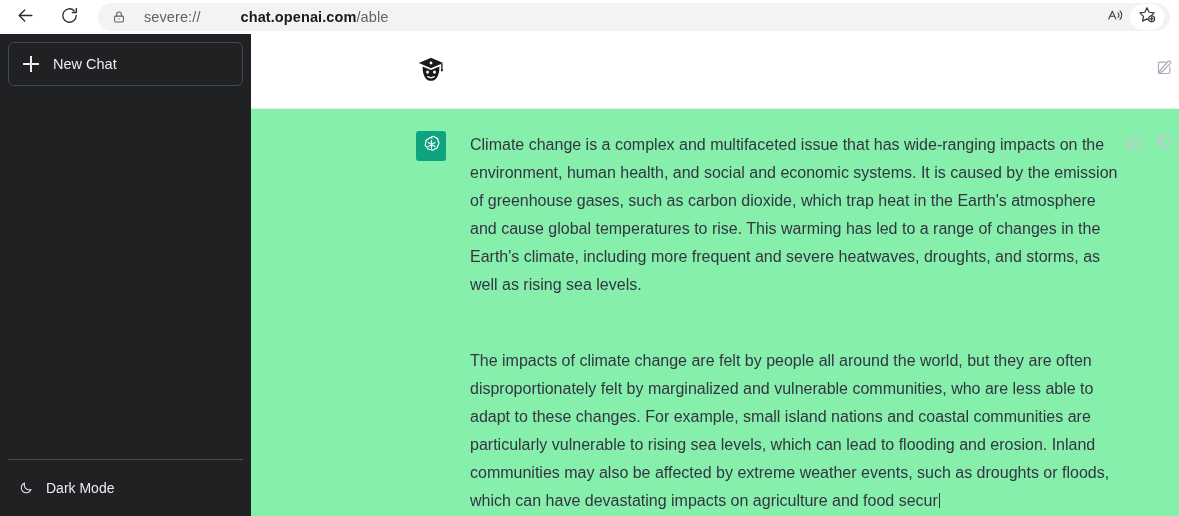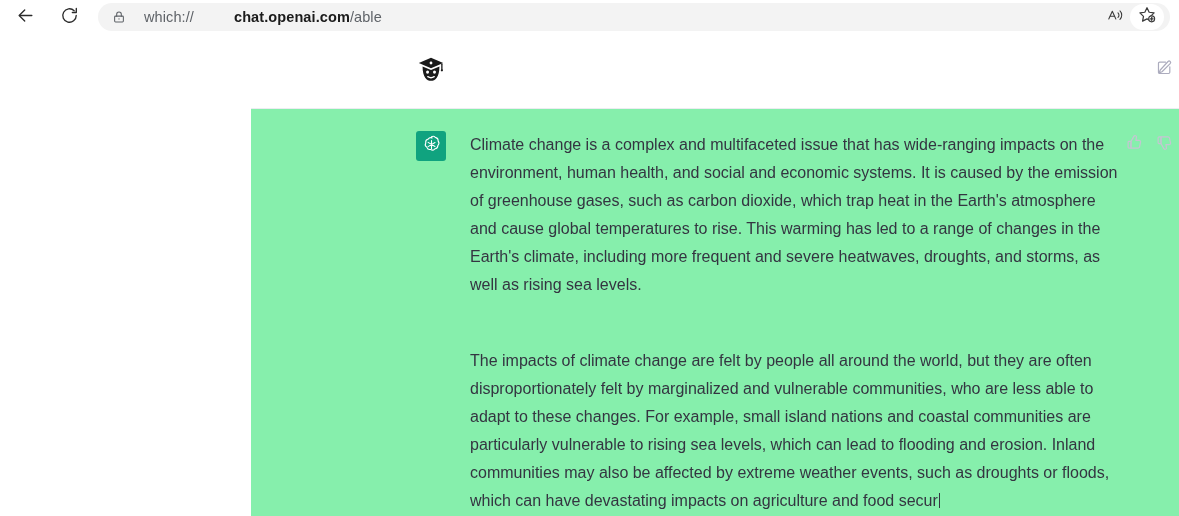--- a/index.html
+++ b/index.html
@@ -299,21 +299,21 @@
     </div>
 
     <div class="url-bar">
       <span class="lock-icon">
         <svg width="14" height="14" viewBox="0 0 24 24" fill="none" stroke="#5f6368" stroke-width="1.8" stroke-linecap="round" stroke-linejoin="round">
           <rect x="4.5" y="10.5" width="15" height="10" rx="1.6"></rect>
           <path d="M8 10.5V7.5a4 4 0 0 1 8 0v3"></path>
           <circle cx="12" cy="15.3" r="1.1" fill="#5f6368" stroke="none"></circle>
         </svg>
       </span>
-      <span class="url-text"><span>which://</span><span class="host">chat.openai.com</span><span>/able</span></span>
+      <span class="url-text"><span>severe://</span><span class="host">chat.openai.com</span><span>/able</span></span>
 
       <div class="url-actions">
         <div class="url-action">
           <span>
             <svg width="19" height="17" viewBox="0 0 24 24" fill="none" stroke="#3b3b3b" stroke-width="1.5" stroke-linecap="round" stroke-linejoin="round">
               <path d="M2.5 17 L7.5 6 L12.5 17"></path>
               <line x1="4.6" y1="13" x2="10.4" y2="13"></line>
               <path d="M15.5 8.2a4.6 4.6 0 0 1 0 6.6"></path>
               <path d="M18.3 5.6a8.3 8.3 0 0 1 0 11.8"></path>
             </svg>
@@ -328,20 +328,39 @@
               <line x1="15.8" y1="16.6" x2="19.4" y2="16.6"></line>
             </svg>
           </span>
         </div>
       </div>
     </div>
   </div>
 
   <div class="page">
 
+    <div class="sidebar">
+      <div class="new-chat">
+        <span class="plus"></span>
+        <span class="label">New Chat</span>
+      </div>
+
+      <div class="conv-list"></div>
+
+      <div class="sidebar-footer">
+        <div class="sidebar-menu-item">
+          <span class="mi-icon">
+            <svg width="14" height="14" viewBox="0 0 24 24" fill="none" stroke="#ececf1" stroke-width="1.8" stroke-linecap="round" stroke-linejoin="round">
+              <path d="M20.5 14.5A8.6 8.6 0 0 1 9.5 3.5a8.6 8.6 0 1 0 11 11z"></path>
+            </svg>
+          </span>
+          <span>Dark Mode</span>
+        </div>
+      </div>
+    </div>
 
     <div class="chat">
 
       <div class="msg-row user">
         <div class="msg-inner">
           <div class="avatar">
             <span>
               <svg width="30" height="30" viewBox="0 0 32 32" fill="none">
                 <path d="M16 4 L29 9.6 L16 15.2 L3 9.6 Z" fill="#1a1a1a"></path>
                 <circle cx="16" cy="9.6" r="1.5" fill="#ffffff"></circle>

